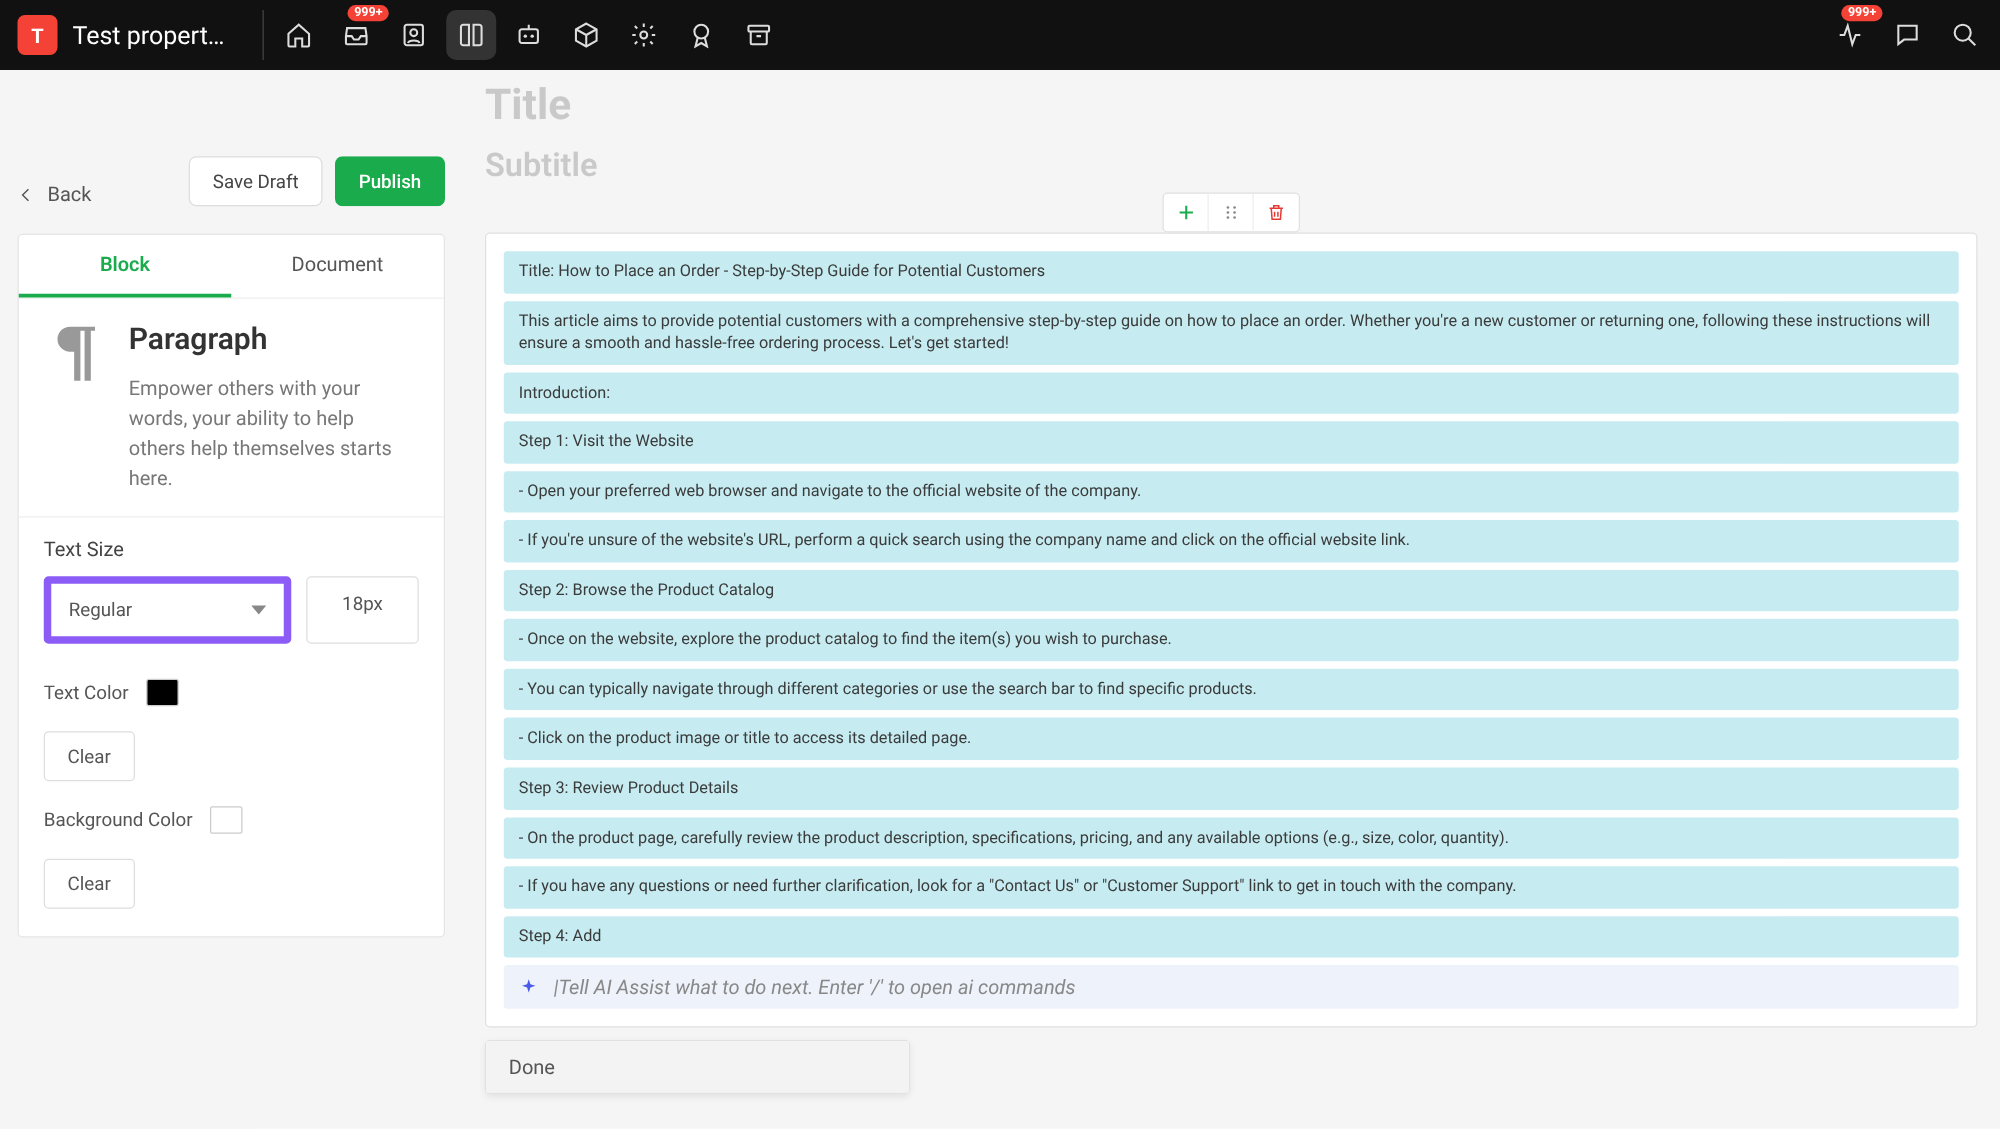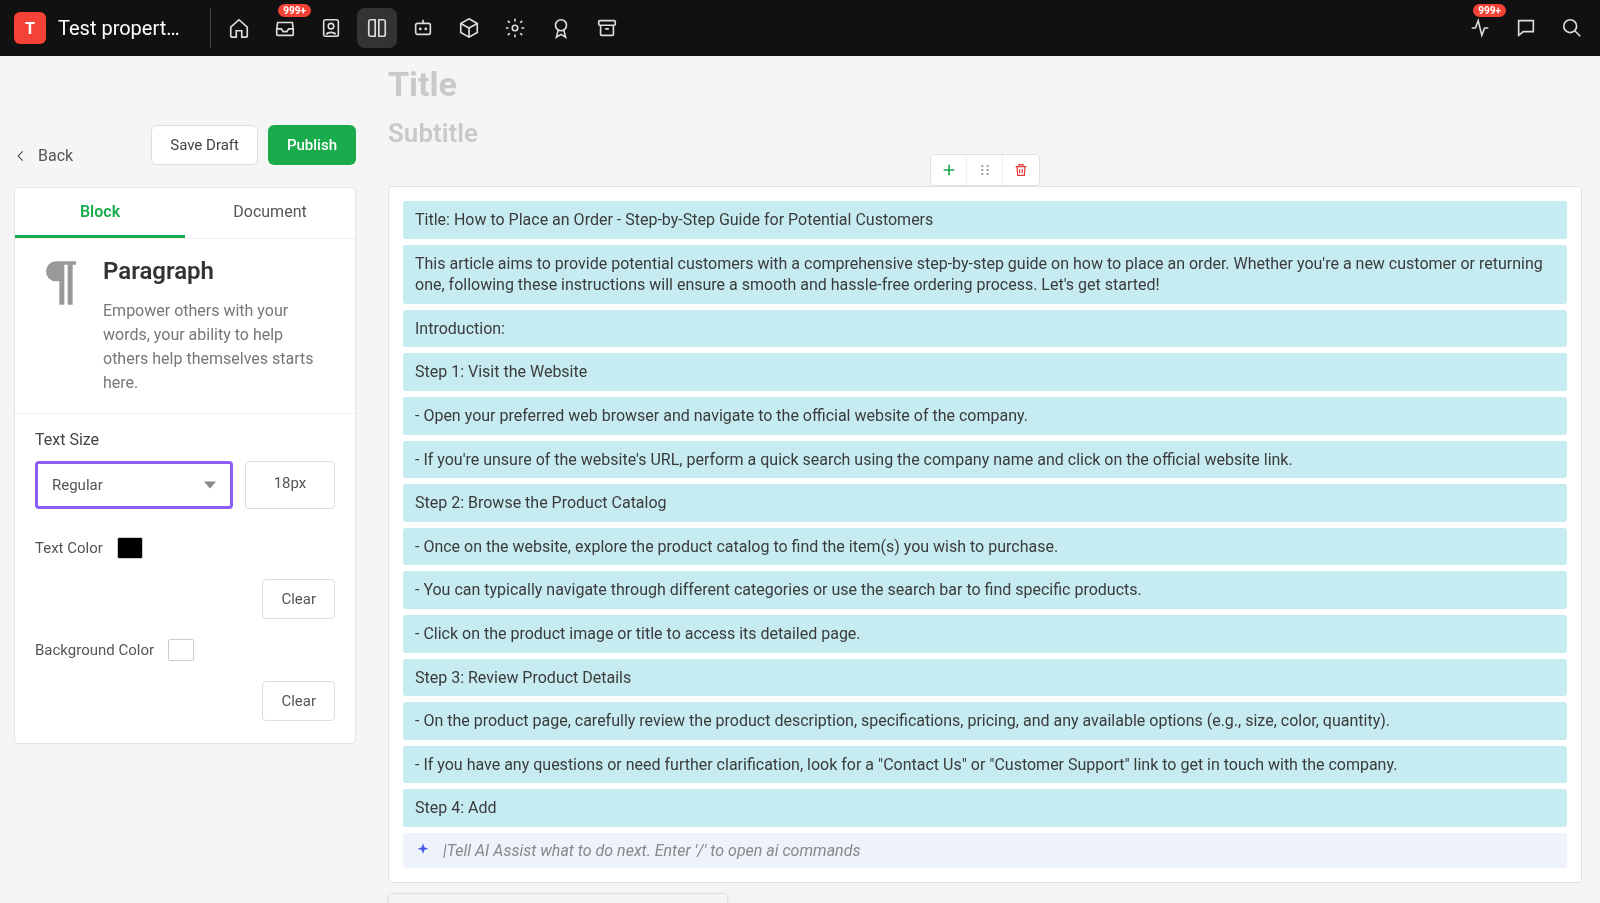--- a/index.html
+++ b/index.html
@@ -38,44 +38,44 @@
 .tab.active { color:#1aab4c; font-weight:600; border-bottom:3px solid #1aab4c; }
 
 .block-hdr { display:flex; gap:22px; padding:18px 26px; border-bottom:1px solid #eee; }
 .para-icon { color:#888; }
 .block-hdr h3 { font-size:24px; color:#333; font-weight:600; margin-bottom:14px; }
 .block-hdr p { font-size:16px; color:#777; line-height:1.5; }
 
 .field-group { padding:16px 20px 20px 20px; }
 .field-label { font-size:16px; color:#444; margin-bottom:12px; display:block; }
 .row { display:flex; gap:12px; }
-.select { flex:1; border:3px solid #8b5cf6; border-radius:4px; padding:12px 14px; font-size:15px; color:#555; display:flex; align-items:center; justify-content:space-between; cursor:pointer; }
+.select { flex:1; border:6px solid #8b5cf6; border-radius:4px; padding:12px 14px; font-size:15px; color:#555; display:flex; align-items:center; justify-content:space-between; cursor:pointer; }
 .select svg { width:12px; height:12px; fill:#888; }
 .px-input { width:90px; border:1px solid #ddd; border-radius:4px; padding:12px 14px; font-size:15px; color:#555; text-align:center; }
 
 .color-row { display:flex; align-items:center; gap:14px; padding:8px 20px; }
 .color-row span { font-size:15px; color:#555; }
 .swatch { width:26px; height:22px; border:1px solid #ccc; border-radius:2px; }
 .swatch.black { background:#000; }
 .swatch.empty { background:#fff; }
-.clear-row { display:flex; justify-content:flex-end; padding:12px 20px; }
+.clear-row { display:flex; padding:12px 20px; }
 .btn-clear { background:#fff; border:1px solid #ddd; border-radius:4px; padding:10px 18px; font-size:15px; color:#555; cursor:pointer; }
 
 
 .title-ph { font-size:34px; font-weight:700; color:#c9c9c9; margin-top:8px; }
 .subtitle-ph { font-size:26px; font-weight:600; color:#c9c9c9; margin-top:14px; margin-bottom:6px; }
 
 .block-tools { display:flex; justify-content:center; margin-bottom:0; }
 .tool-strip { display:flex; gap:0; border:1px solid #e0e0e0; border-radius:4px; background:#fff; }
 .tool-strip .tb { width:36px; height:30px; display:flex; align-items:center; justify-content:center; cursor:pointer; }
 .tool-strip .tb:not(:last-child){ border-right:1px solid #eee; }
 .tool-strip svg { width:16px; height:16px; }
 
 .editor-block { border:1px solid #e0e0e0; border-radius:4px; background:#fff; padding:14px; }
-.hl { background:#c6ecf2; border-radius:3px; padding:8px 12px; margin-bottom:6px; font-size:16px; color:#3b3b3b; line-height:1.35; }
+.hl { background:#c6ecf2; border-radius:3px; padding:8px 12px; margin-bottom:6px; font-size:13px; color:#3b3b3b; line-height:1.35; }
 
 .ai-row { background:#eef2fb; border-radius:3px; padding:8px 12px; display:flex; align-items:center; gap:12px; margin-top:6px; }
 .ai-row svg { width:16px; height:16px; }
 .ai-row input { flex:1; border:none; background:transparent; font-size:16px; font-style:italic; color:#777; outline:none; }
 .ai-row input::placeholder { color:#888; font-style:italic; }
 
 .dropdown { width:340px; background:#fff; border:1px solid #e0e0e0; border-radius:4px; margin-top:10px; box-shadow:0 2px 6px rgba(0,0,0,.08); }
 .dropdown div { padding:11px 18px; font-size:16px; color:#555; cursor:pointer; }
 .dropdown div.hl-item { background:#f3f3f3; }
 </style>

